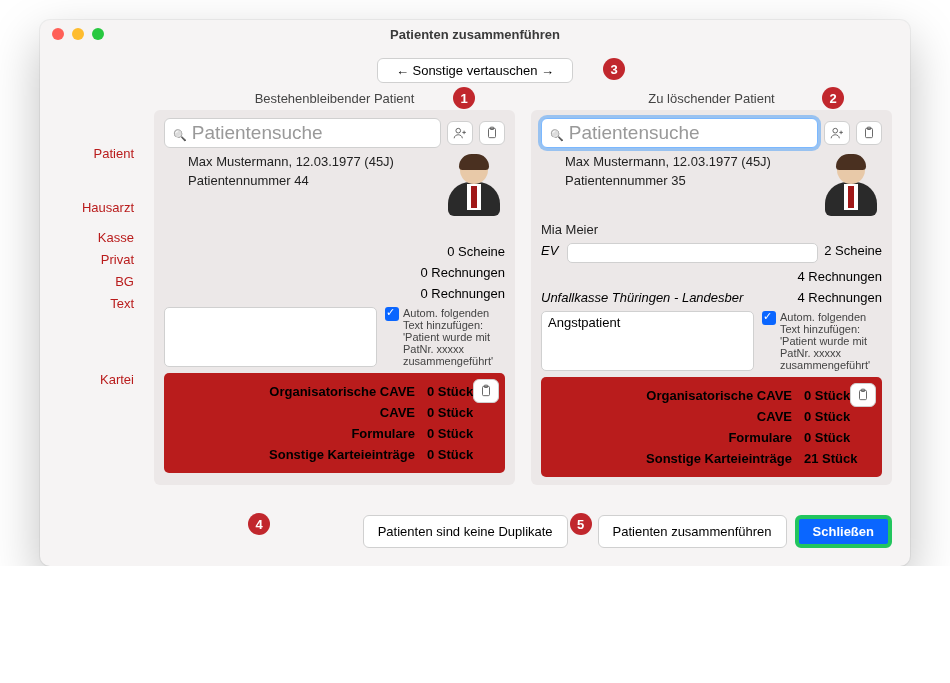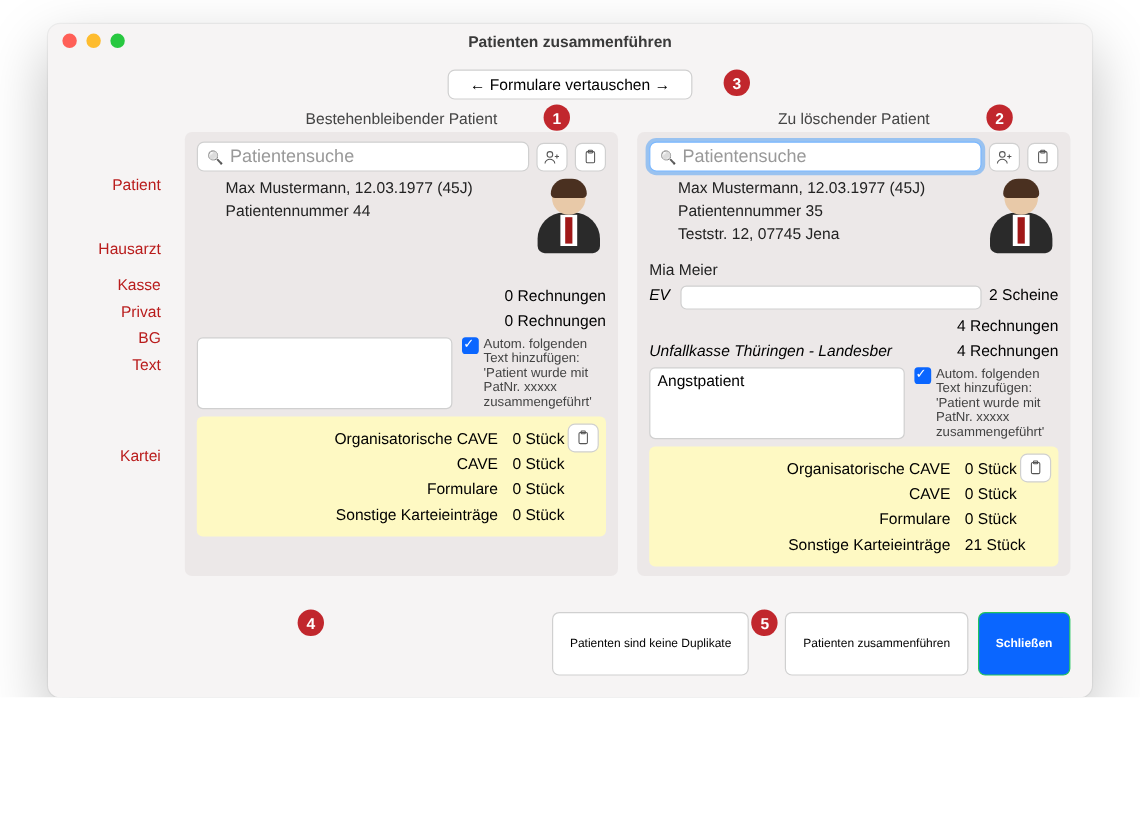--- a/index.html
+++ b/index.html
@@ -67,21 +67,21 @@
   }
   .labels { display:flex; flex-direction:column; font-size:13px; color:#b91c1c; }
   .labels div { text-align:right; padding-right:4px; }
   .panel {
     background:#ece8e8; border-radius:6px; padding:8px 10px;
     display:flex; flex-direction:column; gap:6px;
   }
   .searchrow { display:flex; gap:6px; align-items:center; }
   .searchbox {
     flex:1; background:#fff; border:1px solid #d0d0d0; border-radius:6px;
-    padding:3px 8px; display:flex; align-items:flex-end; gap:5px; font-size:15px;
+    padding:3px 8px; display:flex; align-items:flex-end; gap:5px; font-size:19px;
     color:#999;
   }
   .searchbox.focused { box-shadow:0 0 0 3px rgba(0,122,255,0.35); border-color:#7bb8ff; }
   .iconbtn {
     width:26px; height:24px; background:#fff; border:1px solid #d0d0d0;
     border-radius:6px; display:flex; align-items:center; justify-content:center;
     cursor:pointer;
   }
   .patline { font-size:13px; color:#222; }
   .patblock { display:flex; }
@@ -108,56 +108,56 @@
   .inforow { display:flex; gap:8px; align-items:flex-start; }
   .checktext { font-size:11px; color:#444; width:120px; display:flex; gap:4px; }
   .checkbox {
     width:14px; height:14px; border-radius:3px; background:#0a66ff;
     flex-shrink:0; position:relative;
   }
   .checkbox::after {
     content:"✓"; color:#fff; font-size:11px; position:absolute; left:1px; top:-1px;
   }
   .kartei {
-    background:#fef9c3; border-radius:5px; padding:8px; position:relative;
+    background:#b91c1c; border-radius:5px; padding:8px; position:relative;font-weight:bold;
   }
   .kartei-row { display:flex; justify-content:space-between; font-size:13px; padding:3px 0; }
   .kartei-row .k-label { text-align:right; flex:1; padding-right:12px; }
   .kartei-row .k-val { width:70px; }
   .footer {
     display:flex; justify-content:flex-end; gap:8px; padding:12px 18px 18px;
     position:relative;
   }
   .btn {
     background:#fff; border:1px solid #d0d0d0; border-radius:6px;
-    font-size:10px; padding:20px 14px; cursor:pointer;
+    font-size:13px; padding:5px 14px; cursor:pointer;
   }
   .btn-primary {
-    background:#0a66ff; border:1px solid #22c55e; color:#fff; font-weight:600;
+    background:#0a66ff; border:4px solid #22c55e; color:#fff; font-weight:600;
   }
   .magnify::before { content:"🔍"; font-size:11px; filter:grayscale(1); }
   .person-icon svg, .clip-icon svg { width:14px; height:14px; stroke:#555; fill:none; stroke-width:1.5; }
   .clip-copy { position:absolute; right:6px; top:6px; }
 </style>
 </head>
 <body>
 
 <div class="window">
   <div class="titlebar">
     <div class="traffic">
       <span class="tl-red"></span>
       <span class="tl-yellow"></span>
       <span class="tl-green"></span>
     </div>
     <span>Patienten zusammenführen</span>
   </div>
 
   <div class="content">
     <div class="swapbar">
-      <button class="swap-btn">← Formulare vertauschen →</button>
+      <button class="swap-btn">← Sonstige vertauschen →</button>
       <div class="badge" style="right:calc(50% - 150px); top:0;">3</div>
     </div>
 
     <div class="grid">
       <div></div>
       <div class="col-header">
         <span>Bestehenbleibender Patient</span>
         <div class="badge" style="right:40px; top:-4px;">1</div>
       </div>
       <div class="col-header">
@@ -206,20 +206,24 @@
             <div class="body"></div>
               <div class="shirt"></div>
               <div class="tie"></div>
               <div class="head"></div>
               <div class="hair"></div>
           </div>
         </div>
         <div class="patline" style="height:16px;"></div>
         <div class="valrow">
             <span class="lhs"></span>
+            <span class="rhs">0 Scheine</span>
+          </div>
+        <div class="valrow">
+            <span class="lhs"></span>
             <span class="rhs">0 Rechnungen</span>
           </div>
         <div class="valrow">
             <span class="lhs"></span>
             <span class="rhs">0 Rechnungen</span>
           </div>
         <div class="inforow">
           <div class="infobox" style="flex:1;"></div>
           <div class="checktext">
             <span class="checkbox"></span>
@@ -269,21 +273,20 @@
             <svg viewBox="0 0 24 24">
                 <rect x="6" y="4" width="12" height="16" rx="2"></rect>
                 <rect x="9" y="2" width="6" height="4" rx="1"></rect>
               </svg>
           </div>
         </div>
         <div class="patblock">
           <div class="patinfo">
             <div class="patline">Max Mustermann, 12.03.1977 (45J)</div>
             <div class="patline">Patientennummer 35</div>
-            <div class="patline">Teststr. 12, 07745 Jena</div>
           </div>
           <div class="avatar">
             <div class="body"></div>
               <div class="shirt"></div>
               <div class="tie"></div>
               <div class="head"></div>
               <div class="hair"></div>
           </div>
         </div>
         <div class="patline">Mia Meier</div>

